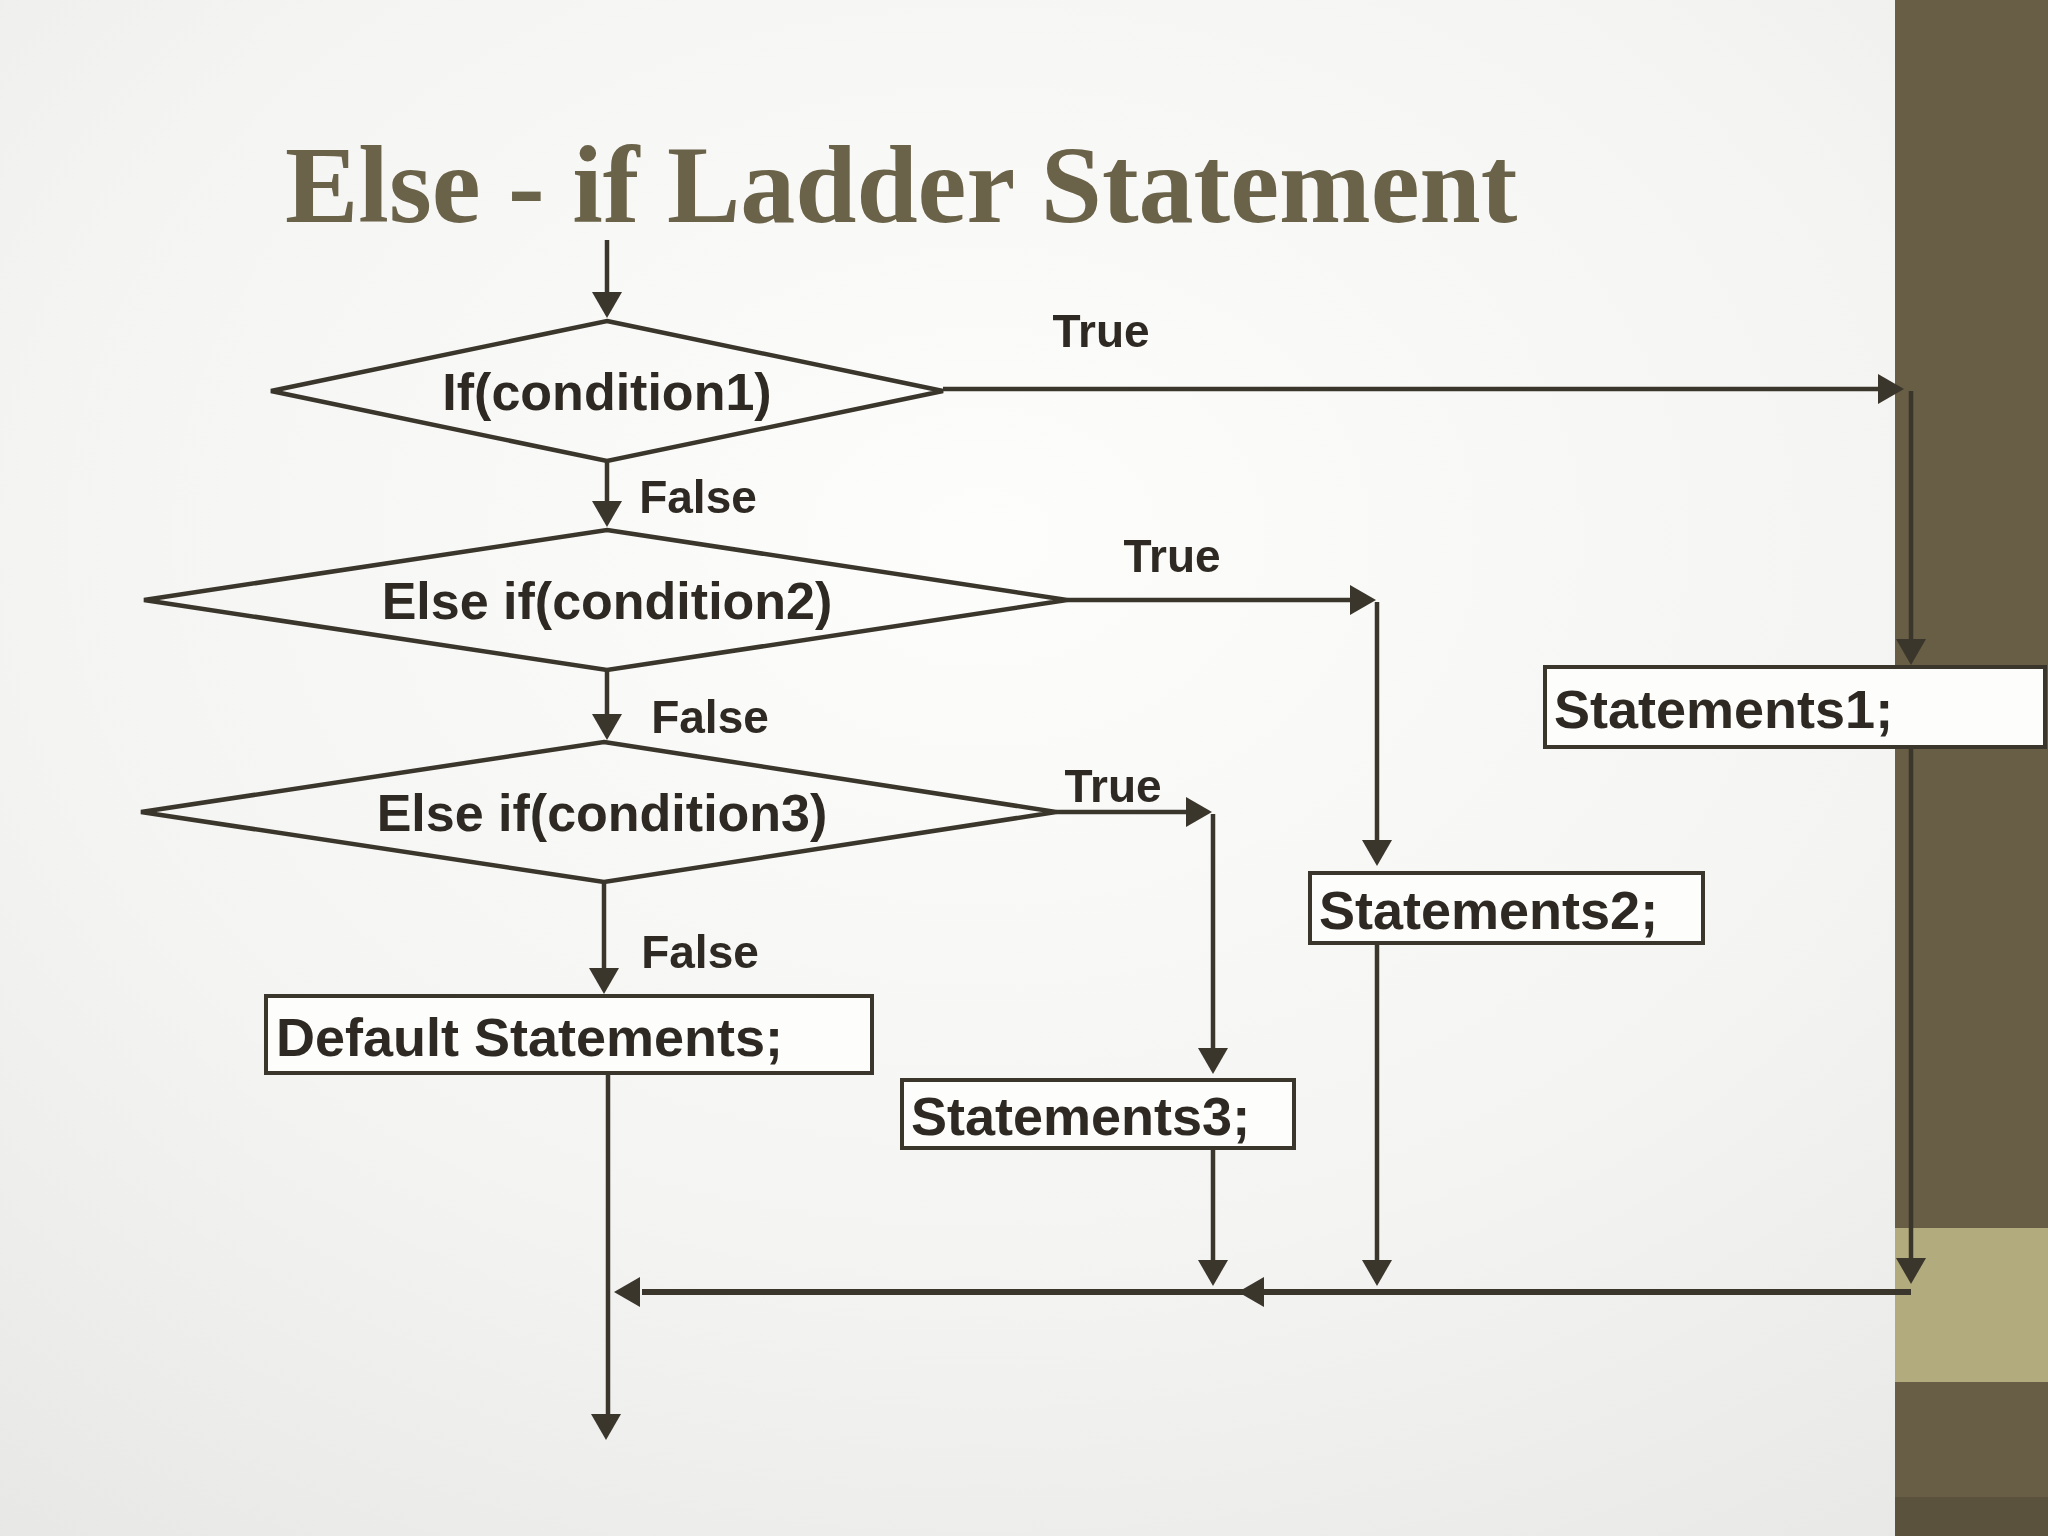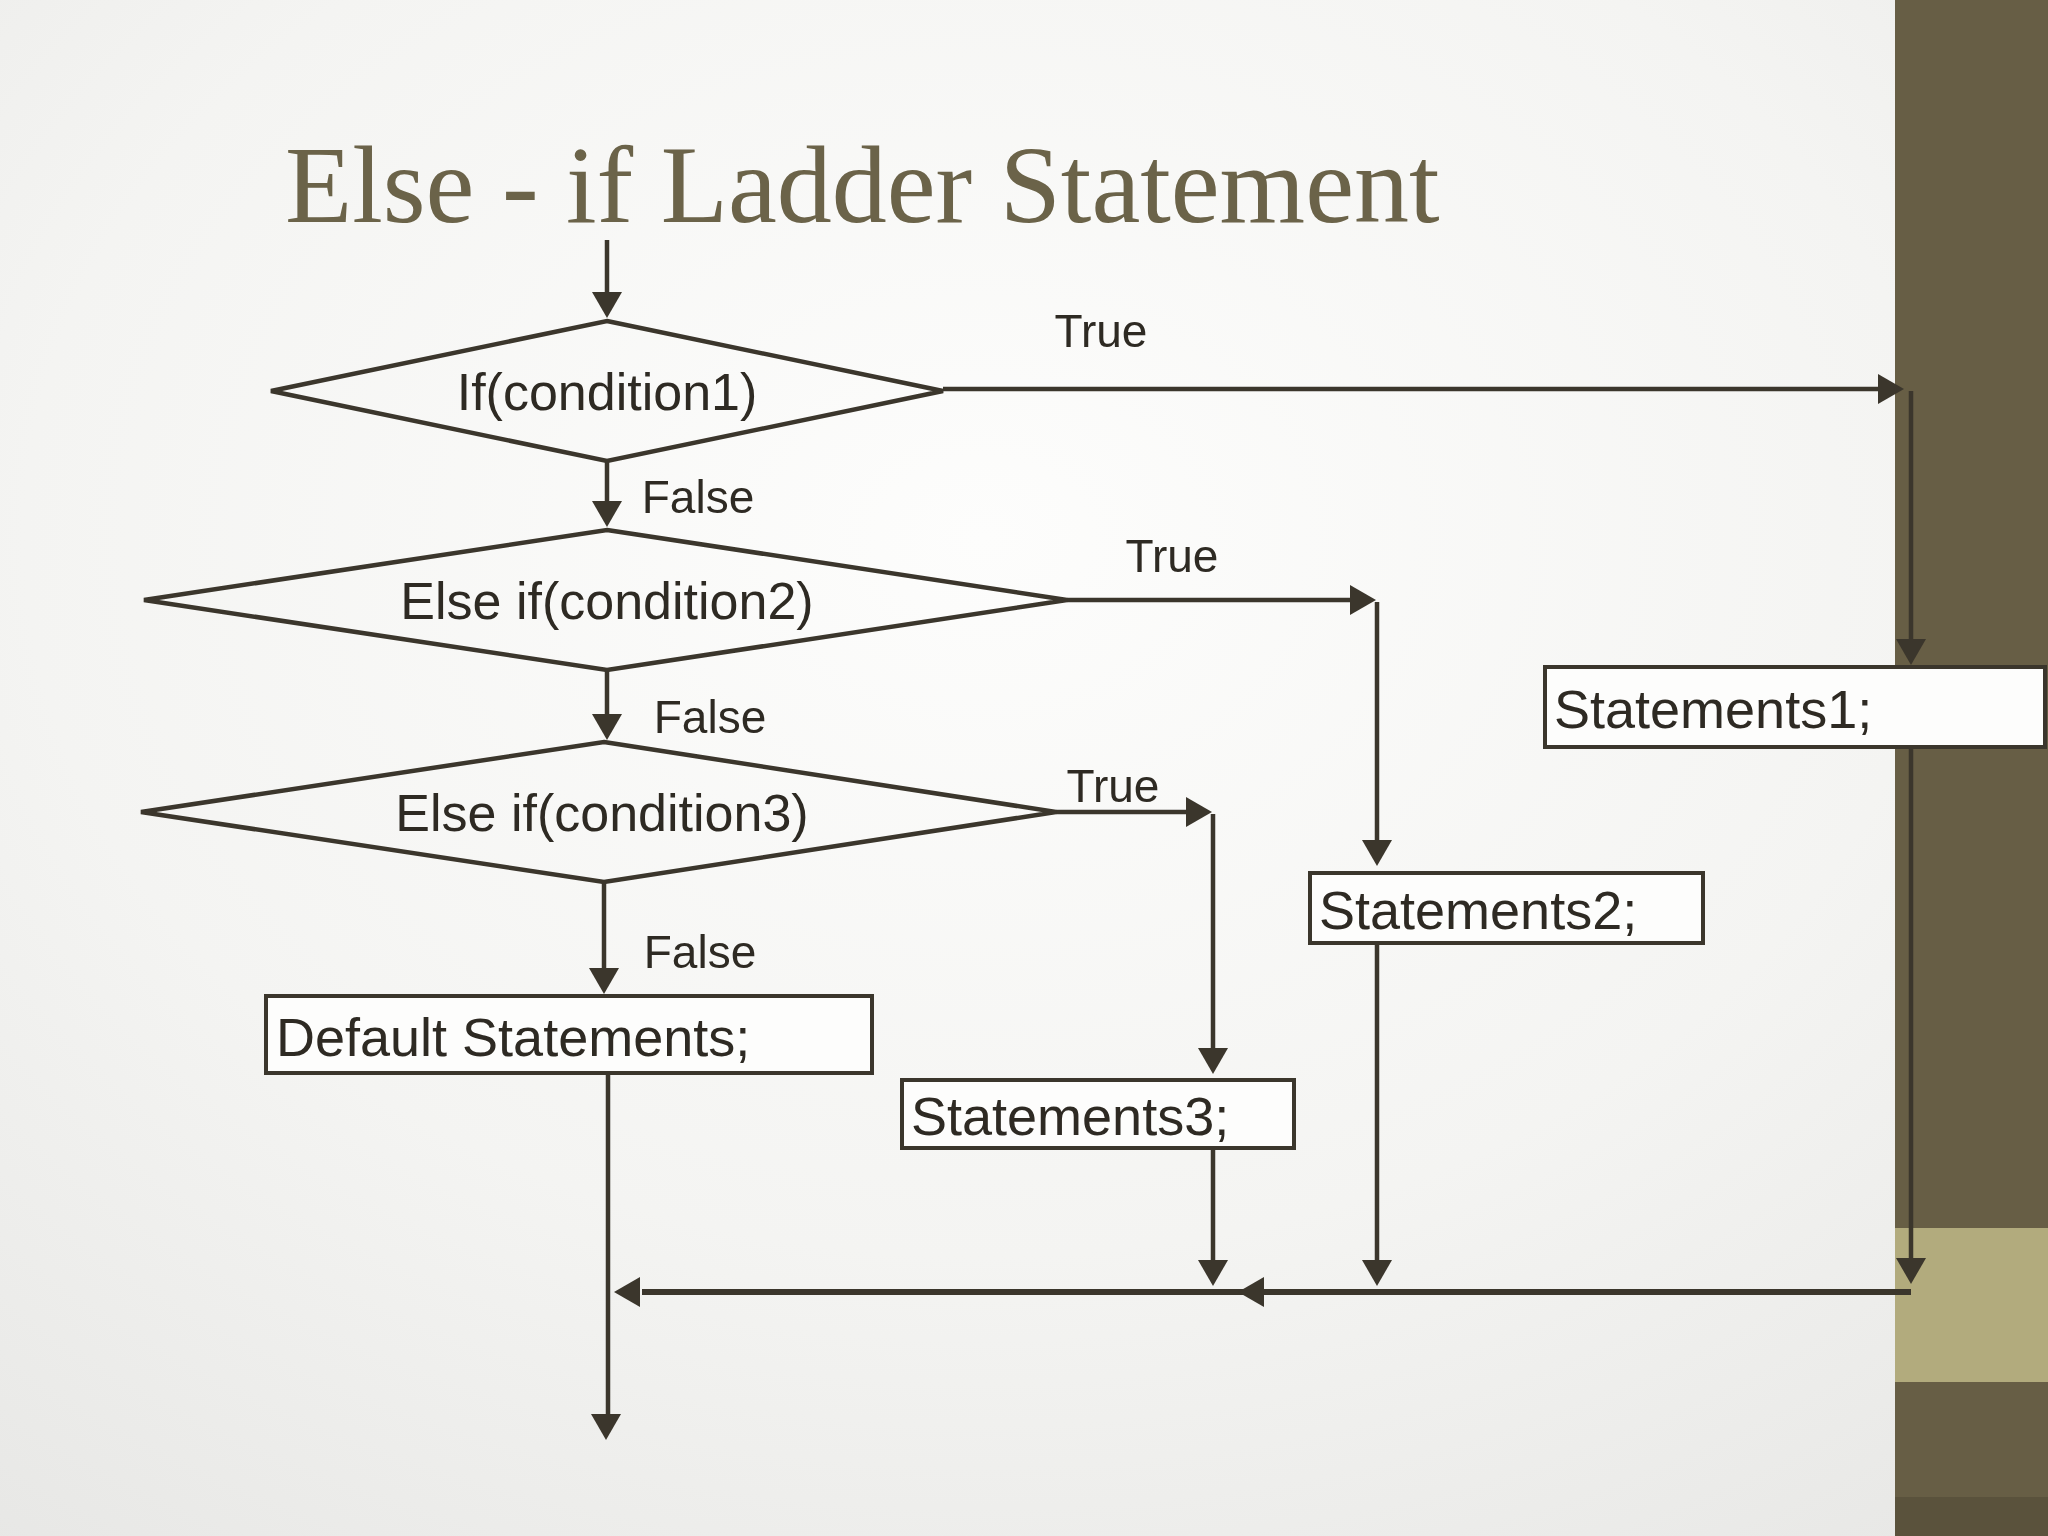--- a/index.html
+++ b/index.html
@@ -1,18 +1,19 @@
 <!DOCTYPE html>
 <html><head>
 <meta charset="utf-8">
 <style>
   html, body { margin: 0; padding: 0; background: #1b1b1b; }
   .slide-wrap {
     width: 100vw; max-width: 100%;
     font-family: "Liberation Sans", sans-serif;
+    font-weight: bold;
   }
   svg { display: block; width: 100%; height: auto; }
 
   .shape {
     fill: none;
     stroke: #3b362c;
     stroke-width: 4.5;
   }
   .procbox {
     fill: #fdfdfc;

